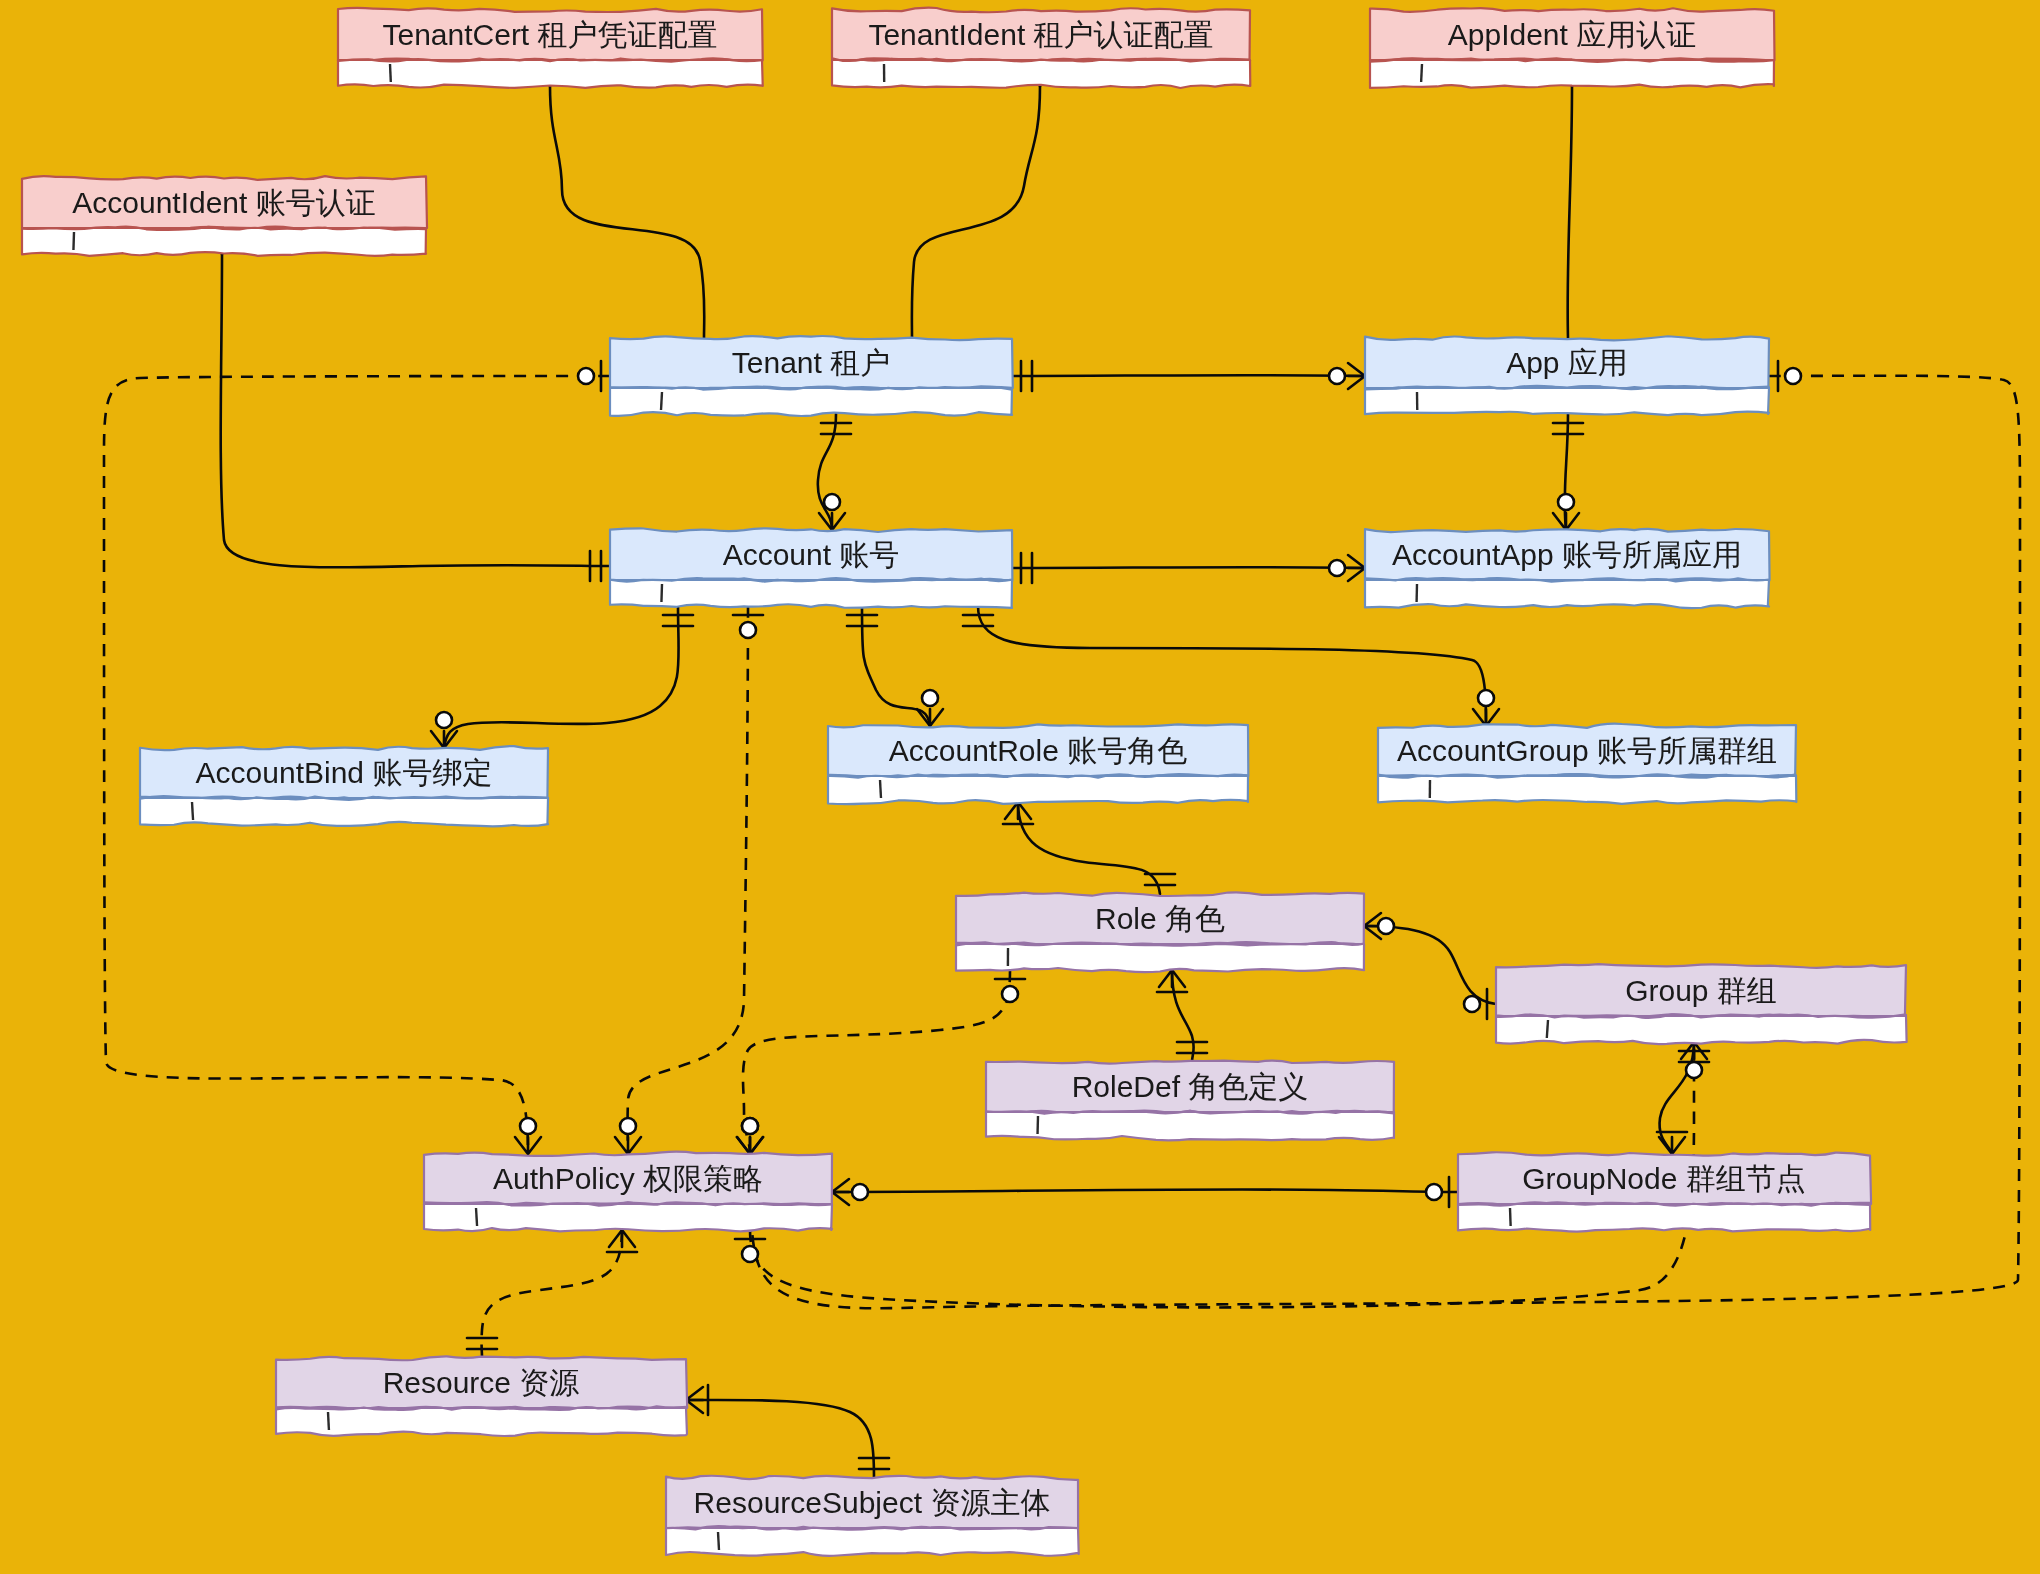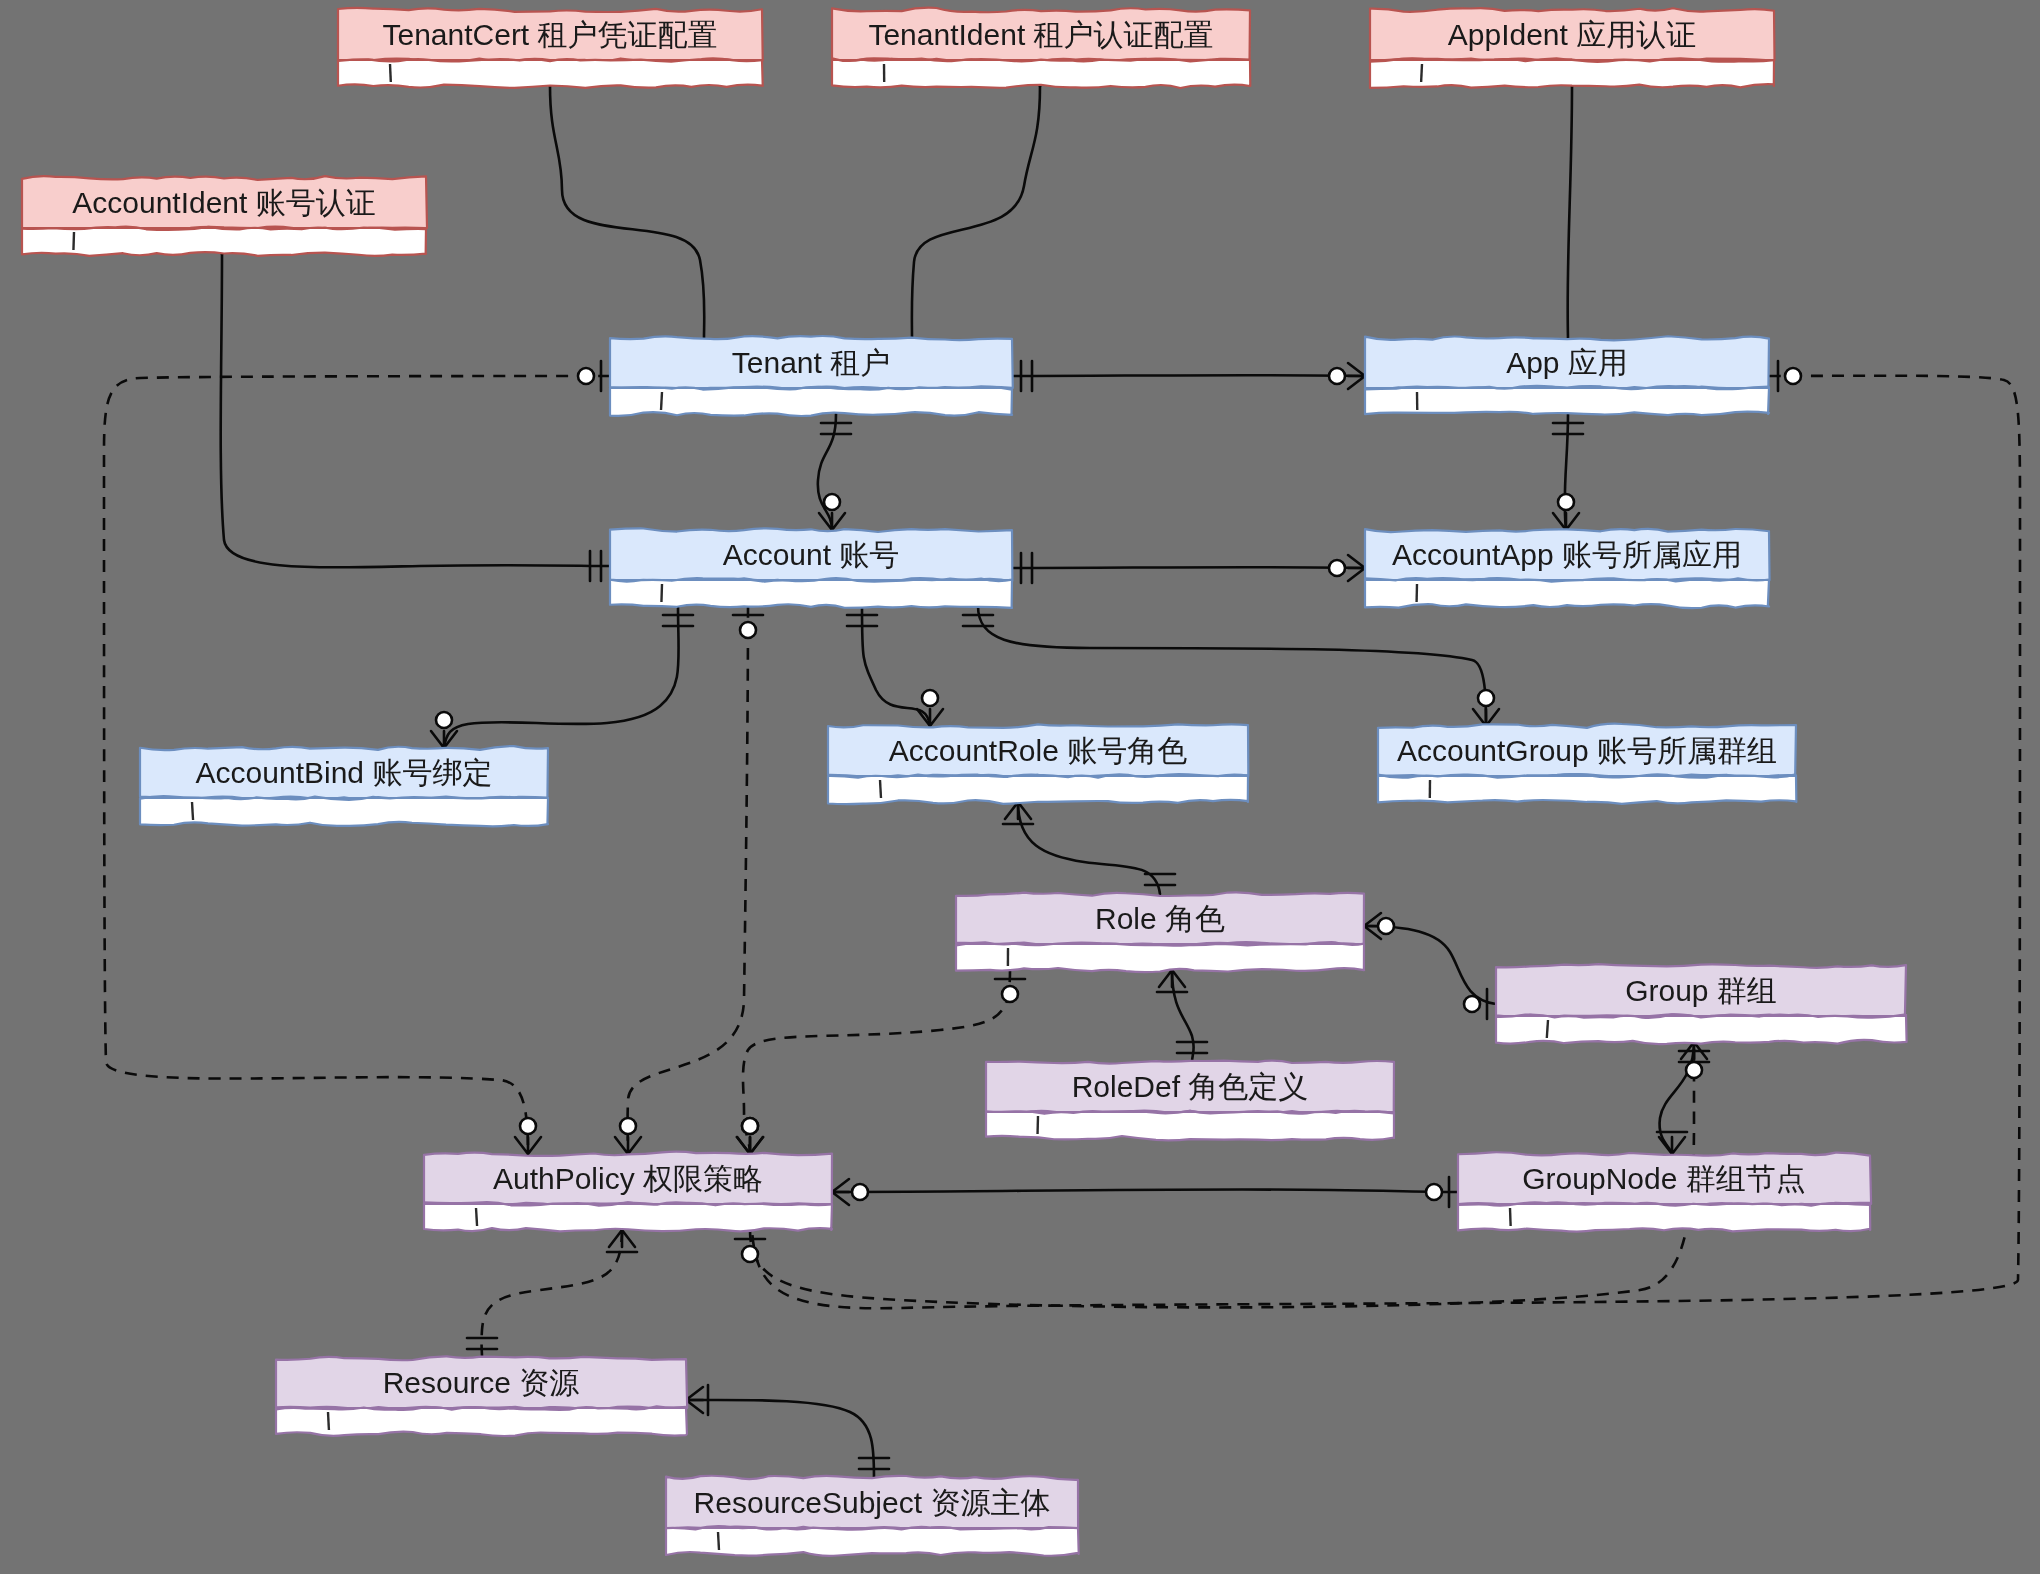--- a/index.html
+++ b/index.html
@@ -10,21 +10,21 @@
   body {
     width: 2040px;
     height: 1574px;
     font-family: "Liberation Sans", sans-serif;
     overflow: hidden;
   }
   #diagram-root {
     position: relative;
     width: 2040px;
     height: 1574px;
-    background: #737373;
+    background: #eab308;
   }
   svg#er-svg {
     position: absolute;
     left: 0;
     top: 0;
     width: 2040px;
     height: 1574px;
     display: block;
   }
   .entity-title {

